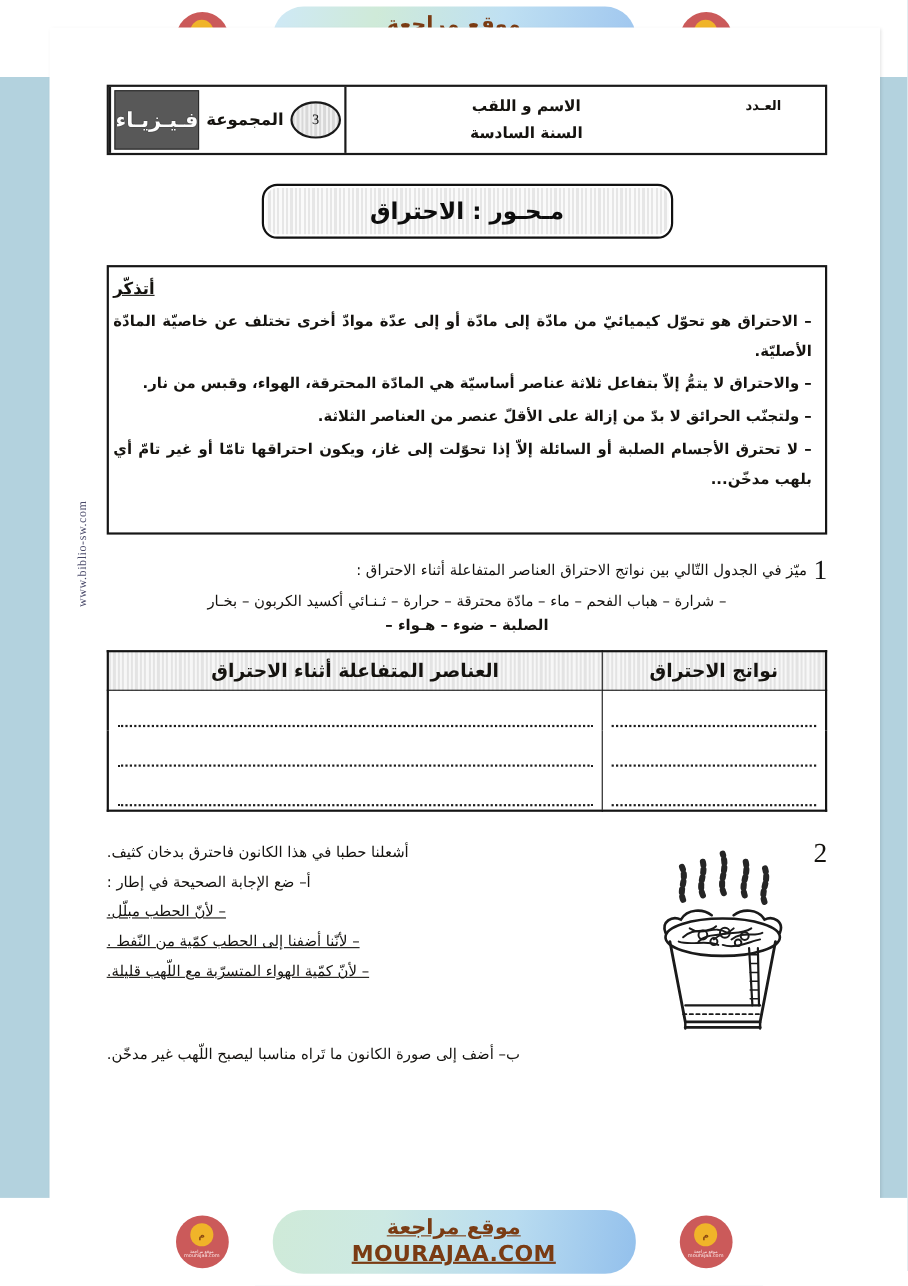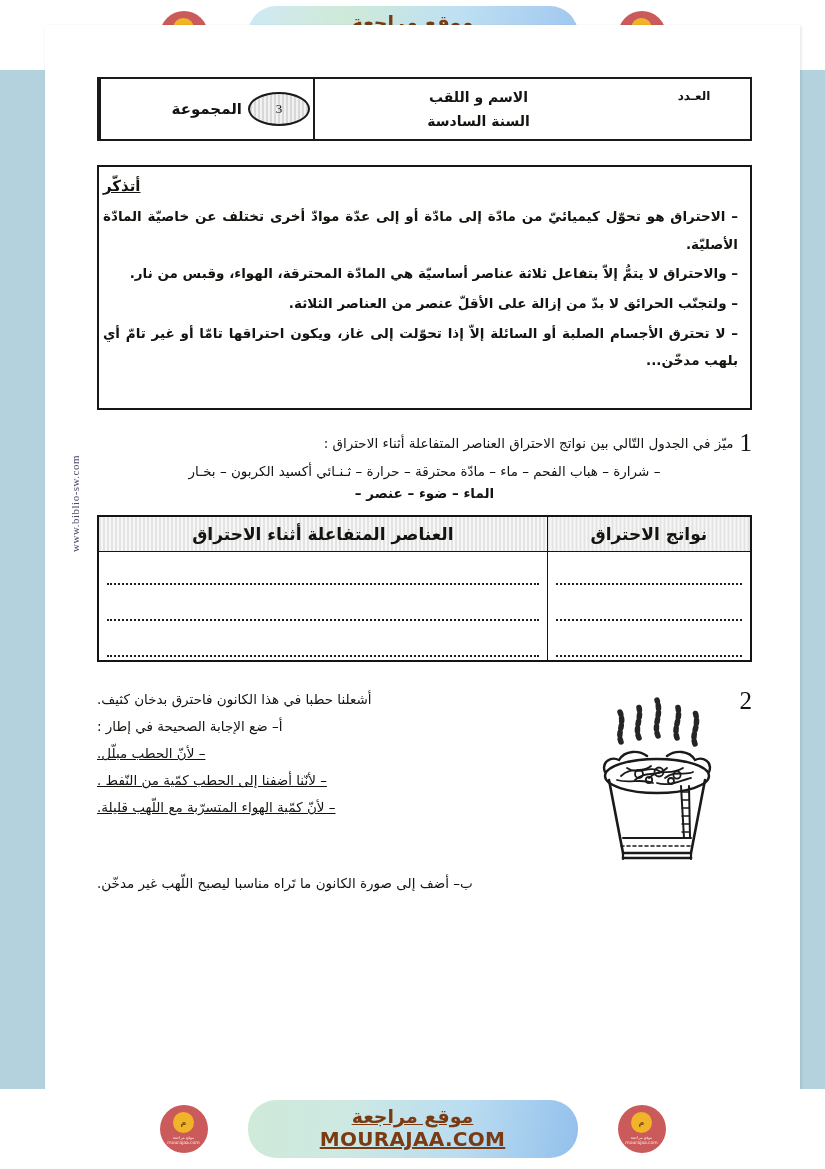--- a/index.html
+++ b/index.html
@@ -395,41 +395,45 @@
         </div>
         <div class="field-line">
           <span class="field-label">السنة السادسة</span>
           <span class="dots-fill"></span>
         </div>
       </div>
 
       <div class="head-subject-wrap head-cell">
         <div class="group-oval">3</div>
         <div class="group-label">المجموعة</div>
-      </div>
-    </div>
-
+        <div class="subject-box">فـيـزيـاء</div>
+      </div>
+    </div>
+
+    <div class="title-wrap">
+      <div class="title-plate">مـحـور : الاحتراق</div>
+    </div>
 
     <div class="remember-box">
       <div class="remember-title">أتذكّر</div>
       <div class="remember-list">
         <p>– الاحتراق هو تحوّل كيميائيّ من مادّة إلى مادّة أو إلى عدّة موادّ أخرى تختلف عن خاصيّة المادّة الأصليّة.</p>
         <p>– والاحتراق لا يتمُّ إلاّ بتفاعل ثلاثة عناصر أساسيّة هي المادّة المحترقة، الهواء، وقبس من نار.</p>
         <p>– ولتجنّب الحرائق لا بدّ من إزالة على الأقلّ عنصر من العناصر الثلاثة.</p>
         <p>– لا تحترق الأجسام الصلبة أو السائلة إلاّ إذا تحوّلت إلى غاز، ويكون احتراقها تامّا أو غير تامّ أي بلهب مدخّن...</p>
       </div>
     </div>
 
     <div class="q-block">
       <div class="q-line">
         <span class="q-num">1</span>
         <span class="q-text">ميّز في الجدول التّالي بين نواتج الاحتراق العناصر المتفاعلة أثناء الاحتراق :</span>
       </div>
       <div class="items-line">– شرارة – هباب الفحم – ماء – مادّة محترقة – حرارة – ثـنـائي أكسيد الكربون – بخـار</div>
-      <div class="items-line-2">الماء – ضوء – عنصر –</div>
+      <div class="items-line-2">الصلبة – ضوء – هـواء –</div>
 
       <table class="answer-table">
         <thead>
           <tr>
             <th>نواتج الاحتراق</th>
             <th>العناصر المتفاعلة أثناء الاحتراق</th>
           </tr>
         </thead>
         <tbody>
           <tr>

